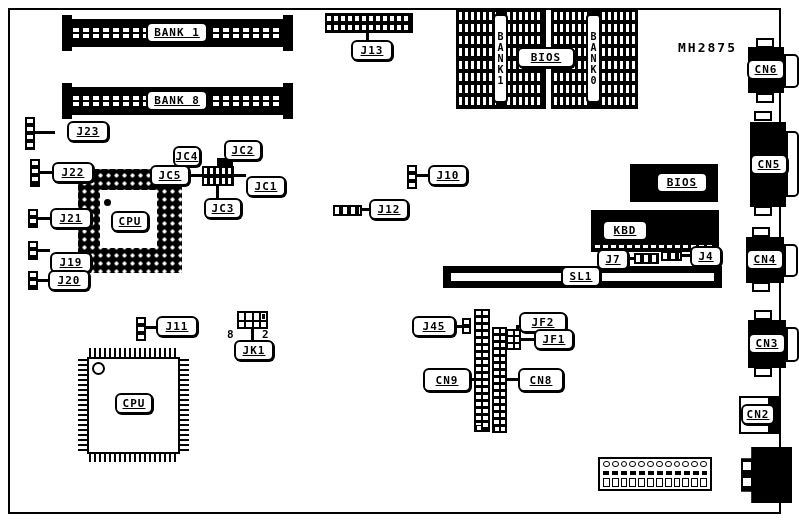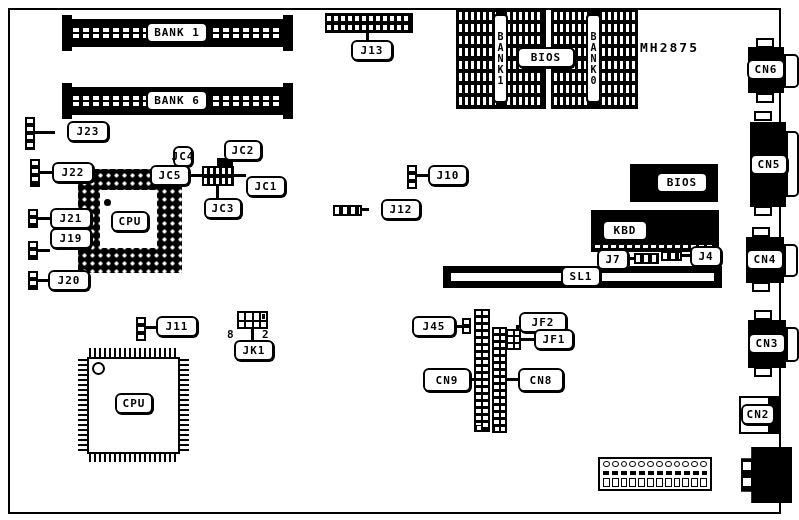--- a/index.html
+++ b/index.html
@@ -3,21 +3,21 @@
 <meta charset="utf-8">
 <style>
   html,body{margin:0;padding:0;background:#fff;}
   #stage{position:relative;width:799px;height:520px;background:#fff;overflow:hidden;
          font-family:"DejaVu Sans Mono",monospace;color:#000;}
   #stage *{box-sizing:border-box;}
   .board{position:absolute;left:8px;top:8px;width:773px;height:506px;border:2px solid #000;z-index:1;}
   .label{position:absolute;display:flex;align-items:center;justify-content:center;
          background:#fff;border:2px solid #000;border-radius:6px;padding:0 3px;
          font-weight:bold;font-size:11px;letter-spacing:1px;white-space:nowrap;
-         height:21px;z-index:30;box-shadow:1px 1px 0 #000;}
+         height:21px;z-index:30;box-shadow:1px 1px 0 #000;text-decoration:underline;}
   .vbar{position:absolute;display:flex;align-items:center;justify-content:center;
         background:#fff;border:2px solid #000;border-radius:4px;z-index:25;
         font-weight:bold;font-size:10px;writing-mode:vertical-rl;text-orientation:upright;}
   .ln{position:absolute;background:#000;z-index:20;}
   .vh{position:absolute;border:2px solid #000;z-index:10;
       background:repeating-linear-gradient(180deg,#fff 0 4px,#000 4px 8px);}
   .hh{position:absolute;border:2px solid #000;z-index:10;
       background:repeating-linear-gradient(90deg,#fff 0 4px,#000 4px 8px);}
   .simm{position:absolute;background:#000;z-index:5;}
   .simm-band{position:absolute;left:8px;right:8px;top:9px;height:10px;
@@ -78,21 +78,21 @@
        justify-content:space-between;z-index:8;}
   .pwr-row{display:flex;gap:2px;}
   .pwr-row i{flex:1;display:block;border:1px solid #000;background:#fff;}
   .pwr-row.pills i{height:6px;border-radius:3px;}
   .pwr-row.sq i{height:9px;}
   .pwr-dash{height:4px;margin:1px 0;
        background:repeating-linear-gradient(90deg,#000 0 6px,transparent 6px 9px);}
   .din{position:absolute;left:741px;top:447px;width:51px;height:56px;background:#000;z-index:8;
        clip-path:polygon(0 20%,20% 20%,20% 0,100% 0,100% 100%,20% 100%,20% 80%,0 80%);}
   .din-notch{position:absolute;background:#fff;z-index:9;}
-  .pn{position:absolute;left:640px;top:40px;font-weight:bold;font-size:13px;
+  .pn{position:absolute;left:678px;top:40px;font-weight:bold;font-size:13px;
       letter-spacing:2px;z-index:10;}
   .txt{position:absolute;font-weight:bold;font-size:11px;z-index:30;}
 </style>
 </head>
 <body>
 
 <div id="stage">
   <div class="board"></div>
   <div class="pn">MH2875</div>
 
@@ -100,21 +100,21 @@
   <i class="clip" style="left:283px;top:15px;width:10px;height:36px"></i>
   <div class="simm" style="left:65px;top:19px;width:225px;height:28px">
       <i class="simm-band"></i>
     </div>
   <div class="label" style="left:146px;top:22px;width:62px">BANK 1</div>
   <i class="clip" style="left:62px;top:83px;width:10px;height:36px"></i>
   <i class="clip" style="left:283px;top:83px;width:10px;height:36px"></i>
   <div class="simm" style="left:65px;top:87px;width:225px;height:28px">
       <i class="simm-band"></i>
     </div>
-  <div class="label" style="left:146px;top:90px;width:62px">BANK 6</div>
+  <div class="label" style="left:146px;top:90px;width:62px">BANK 8</div>
 
   <div class="pin2h" style="left:325px;top:13px;width:88px;height:20px">
       <i></i>
       <i></i>
     </div>
   <i class="ln" style="left:366px;top:31px;width:3px;height:10px"></i>
   <div class="label" style="left:351px;top:40px;width:42px">J13</div>
 
   <div class="marray" style="left:456px;top:8px;width:90px;height:101px">
       <i></i>
@@ -177,47 +177,47 @@
   <i class="ln" style="left:35px;top:131px;width:20px;height:3px"></i>
   <div class="label" style="left:67px;top:121px;width:42px">J23</div>
   <div class="vh" style="left:30px;top:159px;width:10px;height:28px"></div>
   <i class="ln" style="left:40px;top:171px;width:12px;height:3px"></i>
   <div class="label" style="left:52px;top:162px;width:42px">J22</div>
   <div class="vh" style="left:28px;top:209px;width:10px;height:19px"></div>
   <i class="ln" style="left:38px;top:217px;width:12px;height:3px"></i>
   <div class="label" style="left:50px;top:208px;width:42px">J21</div>
   <div class="vh" style="left:28px;top:241px;width:10px;height:19px"></div>
   <i class="ln" style="left:38px;top:249px;width:12px;height:3px"></i>
-  <div class="label" style="left:50px;top:228px;width:42px">J19</div>
+  <div class="label" style="left:50px;top:252px;width:42px">J19</div>
   <div class="vh" style="left:28px;top:271px;width:10px;height:19px"></div>
   <i class="ln" style="left:38px;top:279px;width:10px;height:3px"></i>
   <div class="label" style="left:48px;top:270px;width:42px">J20</div>
 
   <div class="pga"></div>
   <div class="pga-mid"></div>
   <i class="pga-dot"></i>
   <div class="label" style="left:111px;top:211px;width:38px">CPU</div>
 
   <div class="jcblk"></div>
   <i class="jccap"></i>
   <i class="ln" style="left:190px;top:174px;width:12px;height:3px"></i>
   <i class="ln" style="left:234px;top:174px;width:12px;height:3px"></i>
   <i class="ln" style="left:216px;top:186px;width:3px;height:12px"></i>
-  <div class="label" style="left:173px;top:146px;width:20px">JC4</div>
+  <div class="label" style="left:173px;top:146px;width:28px">JC4</div>
   <div class="label" style="left:224px;top:140px;width:38px">JC2</div>
   <div class="label" style="left:150px;top:165px;width:40px">JC5</div>
   <div class="label" style="left:246px;top:176px;width:40px">JC1</div>
   <div class="label" style="left:204px;top:198px;width:38px">JC3</div>
 
   <div class="vh" style="left:407px;top:165px;width:10px;height:24px"></div>
   <i class="ln" style="left:417px;top:174px;width:11px;height:3px"></i>
   <div class="label" style="left:428px;top:165px;width:40px">J10</div>
   <div class="hh" style="left:333px;top:205px;width:29px;height:11px"></div>
   <i class="ln" style="left:362px;top:208px;width:7px;height:3px"></i>
-  <div class="label" style="left:381px;top:199px;width:40px">J12</div>
+  <div class="label" style="left:369px;top:199px;width:40px">J12</div>
 
   <div class="chip" style="left:630px;top:164px;width:88px;height:38px"></div>
   <div class="label" style="left:656px;top:172px;width:52px">BIOS</div>
   <div class="chip" style="left:591px;top:210px;width:128px;height:42px">
       <em></em>
     </div>
   <div class="label" style="left:602px;top:220px;width:46px">KBD</div>
 
   <div class="hh" style="left:634px;top:253px;width:25px;height:11px"></div>
   <i class="ln" style="left:628px;top:257px;width:6px;height:3px"></i>

